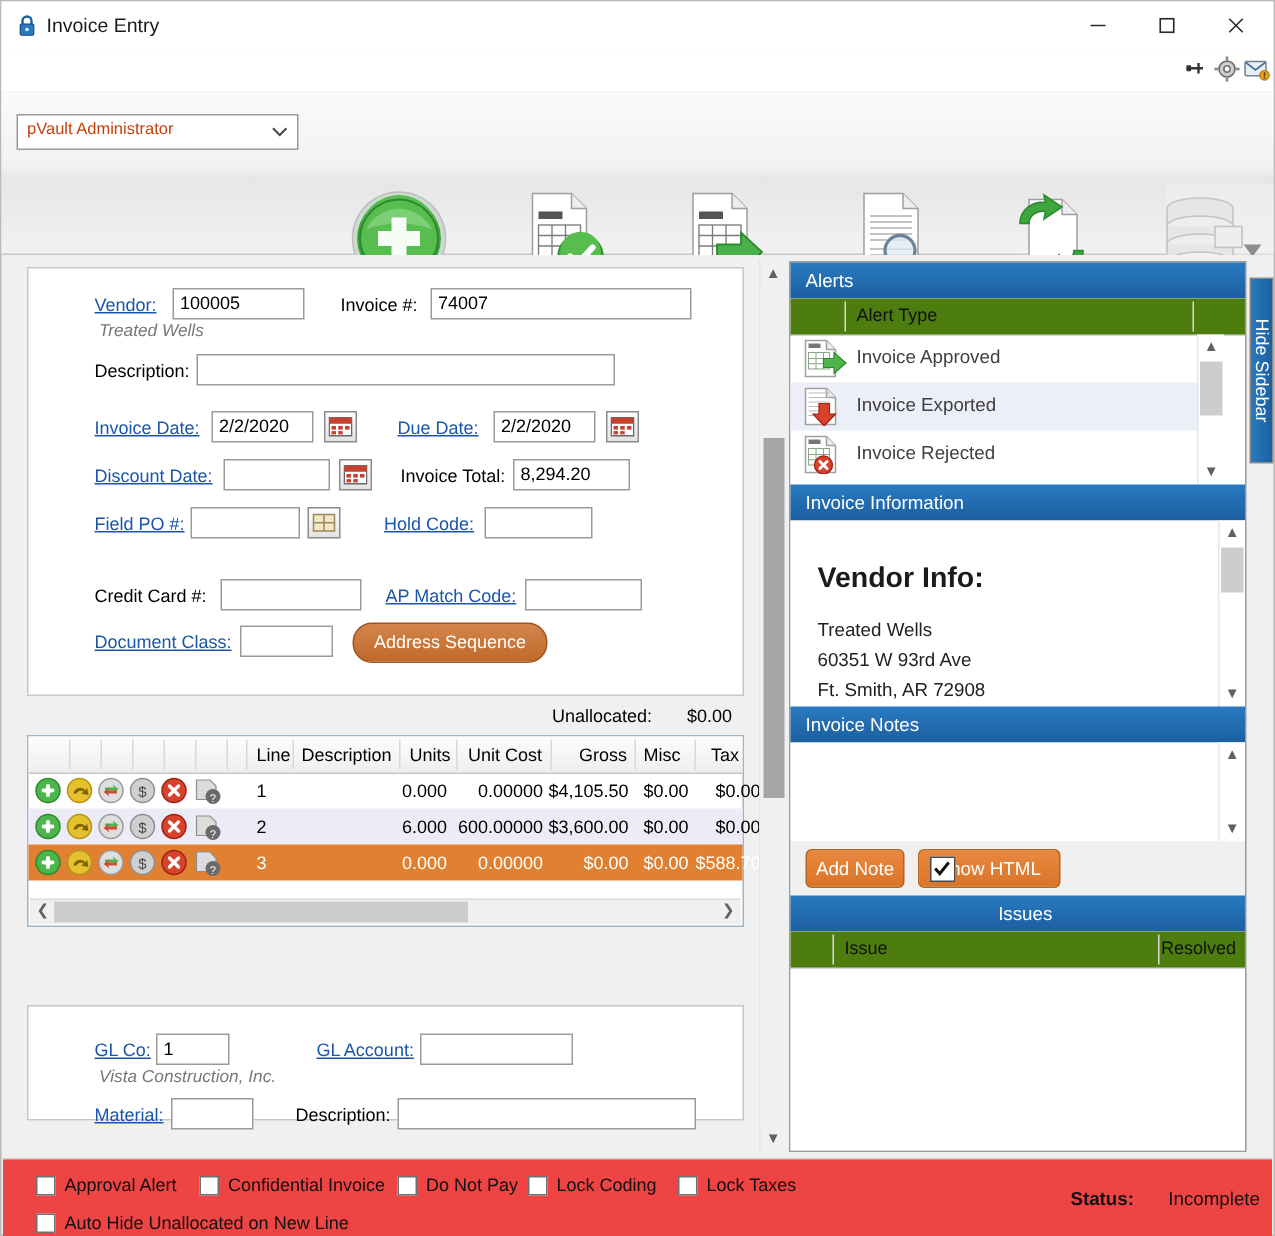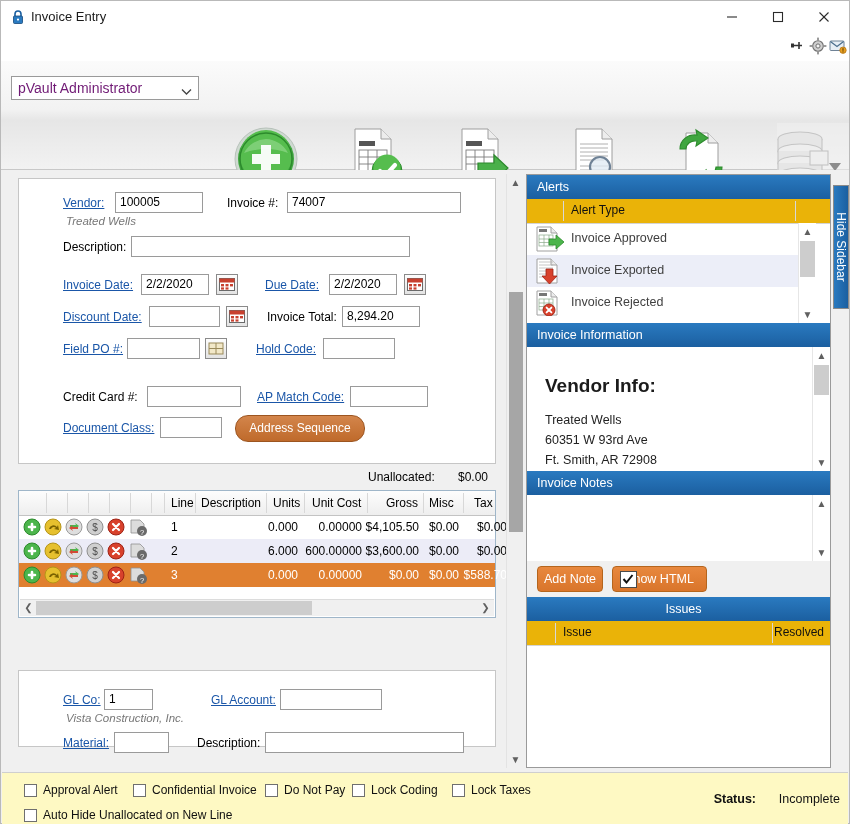--- a/index.html
+++ b/index.html
@@ -22,21 +22,21 @@
 
   
   .substrip{position:absolute;left:0;top:32px;width:848px;height:28px;background:#ffffff;border-bottom:1px solid #dcdcdc;}
   .substrip .si{position:absolute;top:4px;width:20px;height:20px;}
 
   
   .toolbar{position:absolute;left:0;top:60px;width:848px;height:108px;
     background:linear-gradient(to bottom,#fbfbfb 0%,#f2f2f2 45%,#e6e6e6 55%,#f2f2f2 100%);
     border-bottom:1px solid #c8c8c8;}
   .combo{position:absolute;left:10px;top:15px;width:188px;height:24px;background:#fff;border:1px solid #9a9a9a;
-    box-sizing:border-box;font-size:14px;padding:3px 6px;color:#701a75;}
+    box-sizing:border-box;font-size:11px;padding:3px 6px;color:#c2410c;}
   .combo .cv{display:inline-block;}
   .combo .carr{position:absolute;right:6px;top:6px;}
   .sbtn{position:absolute;top:112px;width:54px;height:44px;border:1px solid transparent;border-radius:4px;}
 
   .tbtn{position:absolute;top:64px;text-align:center;cursor:default;}
   .tbtn .lbl{position:absolute;left:0;width:100%;top:74px;font-size:12px;color:#1d1d1d;white-space:nowrap;}
   .tbtn.disabled .lbl{color:#a6a6a6;}
   .tb-ico{position:absolute;left:50%;top:0;transform:translateX(-50%);}
   .newline-arrow{position:absolute;left:258px;top:158px;width:14px;height:10px;}
   .tb-overflow{position:absolute;right:6px;top:100px;}
@@ -79,21 +79,21 @@
   .lvscroll{position:absolute;left:504px;top:4px;width:17px;height:594px;background:#f0f0f0;border-left:1px solid #e3e3e3;}
   .lvscroll .tr{position:absolute;left:0;top:17px;width:17px;bottom:17px;background:#f0f0f0;}
   .lvscroll .th{position:absolute;left:2px;top:118px;width:14px;height:240px;background:#a6a6a6;}
   .lvscroll .ar{position:absolute;left:0;width:17px;height:17px;text-align:center;line-height:17px;color:#606060;font-size:10px;}
 
   
   .sidebar{position:absolute;left:524px;top:4px;width:305px;height:594px;background:#f0f0f0;border:1px solid #9a9a9a;box-sizing:border-box;}
   .secthdr{position:absolute;left:0;width:303px;height:24px;background:linear-gradient(#2a7ac0,#1b5fa0);color:#fff;
     font-size:12.5px;line-height:24px;padding-left:10px;box-sizing:border-box;}
   .secbody{position:absolute;left:0;width:303px;background:#fff;box-sizing:border-box;}
-  .lsthead{position:absolute;left:0;top:0;width:100%;height:24px;background:#eab308;border-bottom:1px solid #d4d4d4;}
+  .lsthead{position:absolute;left:0;top:0;width:100%;height:24px;background:#4d7c0f;border-bottom:1px solid #d4d4d4;}
   .lsthead .hc{position:absolute;top:4px;font-size:12px;color:#111;}
   .alert-row{position:absolute;left:0;width:271px;height:32px;}
   .alert-row.hl{background:#eceef8;}
   .alert-row .an{position:absolute;left:44px;top:8px;font-size:12.5px;color:#404040;}
   .alert-row .ai{position:absolute;left:8px;top:3px;width:30px;height:26px;}
   .vscr{position:absolute;width:17px;background:#fff;border-left:1px solid #e6e6e6;}
   .vscr .ar{position:absolute;left:0;width:17px;height:17px;text-align:center;line-height:17px;color:#606060;font-size:10px;}
   .vscr .th{position:absolute;left:1px;width:15px;background:#cdcdcd;}
 
   .vendinfo-h{position:absolute;left:18px;top:28px;font-size:19px;font-weight:bold;color:#1b1b1b;}
@@ -104,21 +104,21 @@
   .obtn .cbx{position:absolute;left:7px;top:4px;width:15px;height:15px;background:#fff;border:1px solid #4a4a4a;}
   .obtn .cbx svg{position:absolute;left:1px;top:1px;}
 
   
   .hidetab{position:absolute;left:832px;top:188px;width:16px;height:124px;background:linear-gradient(to right,#2a7ac0,#1b5fa0);
     border:1px solid #8a8a8a;box-sizing:border-box;cursor:pointer;}
   .hidetab span{position:absolute;left:50%;top:50%;transform:translate(-50%,-50%) rotate(90deg);
     white-space:nowrap;color:#fff;font-size:12px;}
 
   
-  .footer{position:absolute;left:1px;top:771px;width:846px;height:51px;background:#fef9c3;border-top:1px solid #cfcfcf;}
+  .footer{position:absolute;left:1px;top:771px;width:846px;height:51px;background:#ef4444;border-top:1px solid #cfcfcf;}
   .cb{position:absolute;width:13px;height:13px;background:#fff;border:1px solid #6f6f6f;box-sizing:border-box;}
   .cblbl{position:absolute;font-size:12px;color:#111;white-space:nowrap;}
   .status-l{position:absolute;right:92px;top:19px;font-size:12.5px;font-weight:bold;color:#111;}
   .status-v{position:absolute;right:8px;top:19px;font-size:12.5px;color:#111;}
 </style>
 </head>
 <body>
 
 <div class="app">
 

